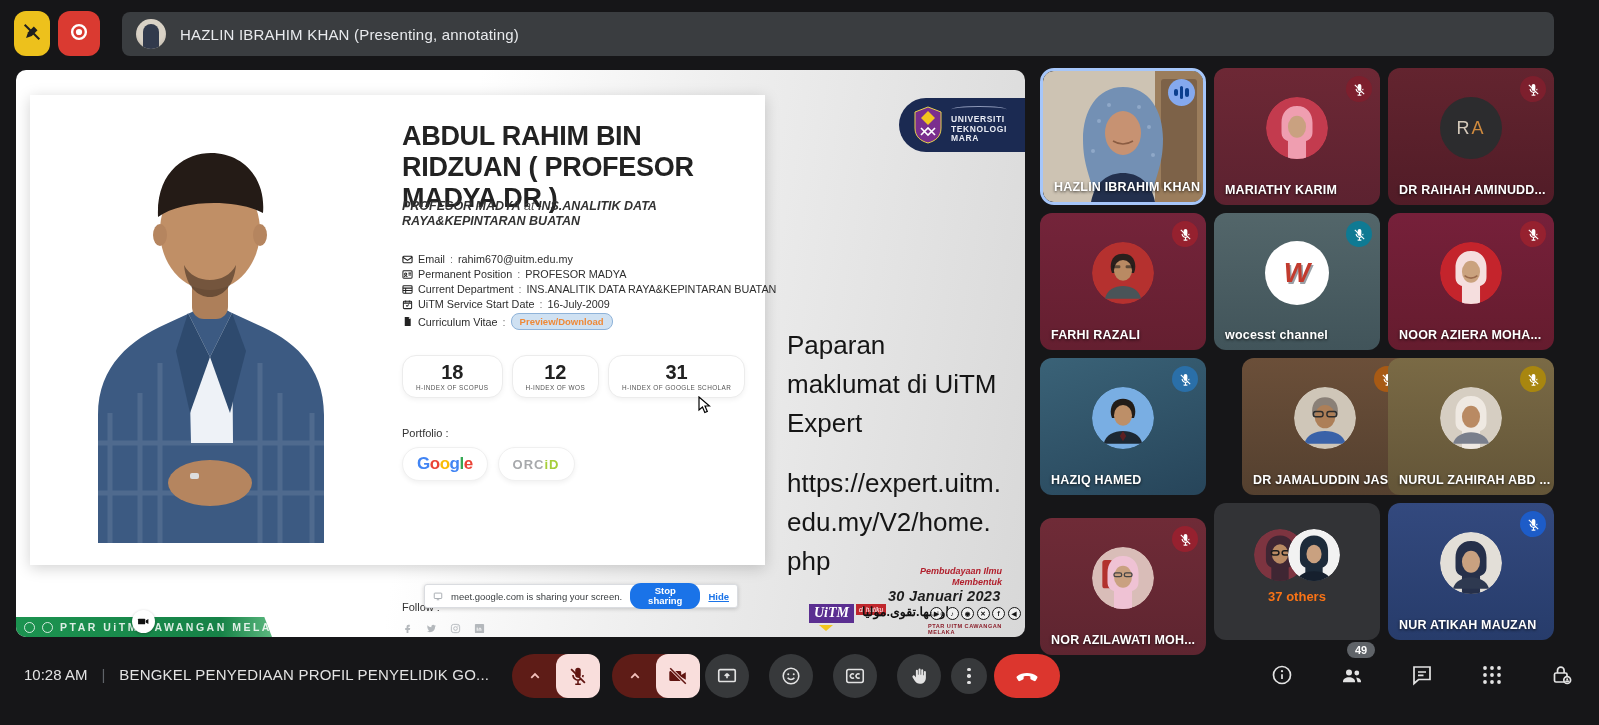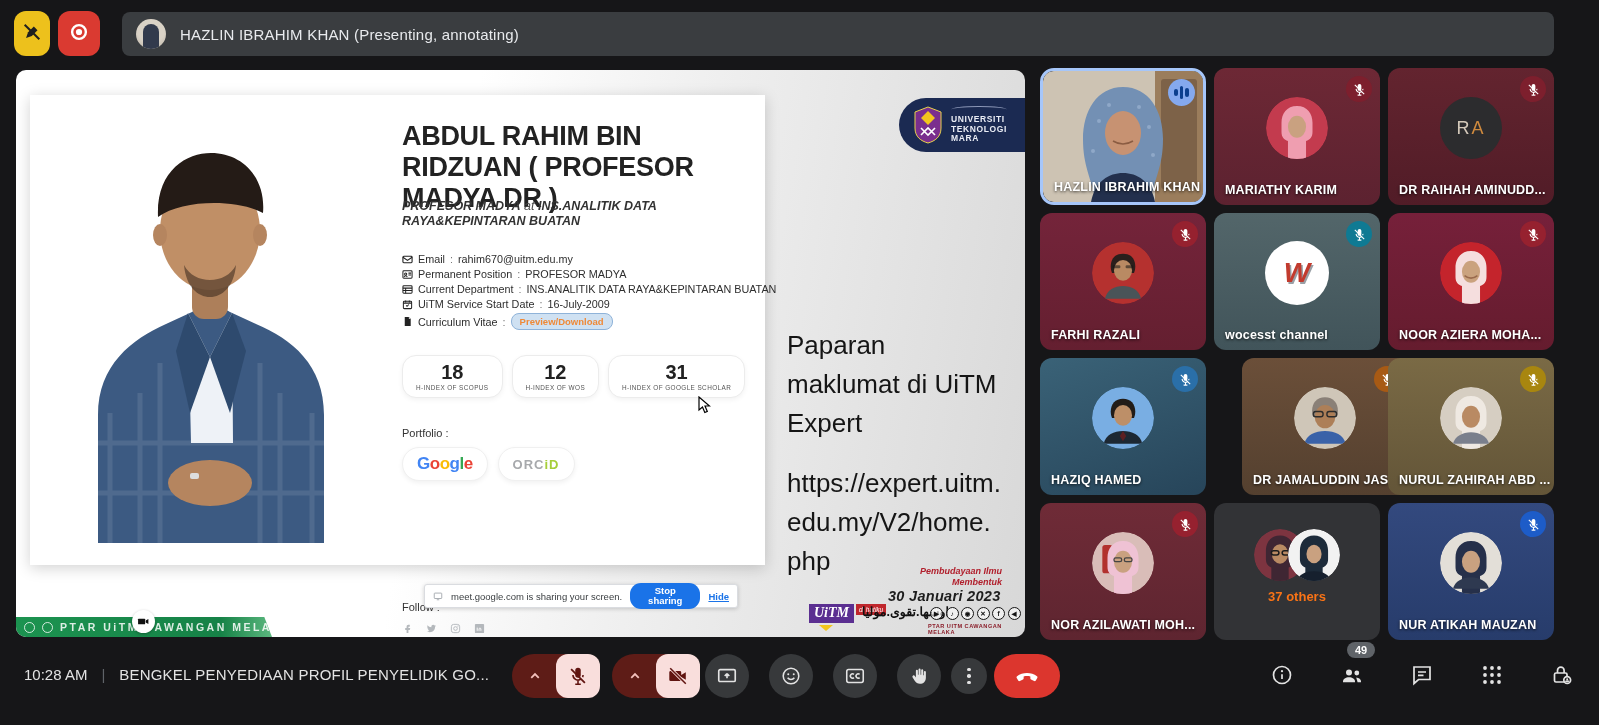--- a/index.html
+++ b/index.html
@@ -504,21 +504,21 @@
         <svg viewBox="0 0 48 48">
           <circle cx="24" cy="24" r="24" fill="#d6cec2"></circle>
           <path d="M24 7c-8 0-12 6-12 13v7c0 4 2 6 5 7v14h14V34c3-1 5-3 5-7v-7c0-7-4-13-12-13z" fill="#efe9e2"></path>
           <ellipse cx="24" cy="23" rx="7" ry="8.5" fill="#b98a63"></ellipse>
           <path d="M10 44c1.5-6 7.5-9 14-9s12.5 3 14 9z" fill="#7a7f8c"></path>
         </svg>
       </div>
     <div class="tile-name">NURUL ZAHIRAH ABD ...</div>
   </div>
 
-  <div class="tile t10" style="left:1040px;top:503px;border-radius:11px;">
+  <div class="tile t10" style="left:1040px;top:518px;">
     <div class="mic-badge mb-crimson">
         <svg viewBox="0 0 24 24">
           <path d="M12 3a3 3 0 0 1 3 3v5a3 3 0 0 1-6 0V6a3 3 0 0 1 3-3z" fill="currentColor"></path>
           <path d="M6.5 11a5.5 5.5 0 0 0 9 4.2M17.5 11a5.4 5.4 0 0 1-.5 2.3M12 17v4M9 21h6" stroke="currentColor" stroke-width="1.7" fill="none"></path>
           <path d="M4.5 4.5l15 15" stroke="currentColor" stroke-width="1.8"></path>
         </svg>
       </div>
     <div class="avatar">
         <svg viewBox="0 0 48 48">
           <circle cx="24" cy="24" r="24" fill="#d9bdb8"></circle>

